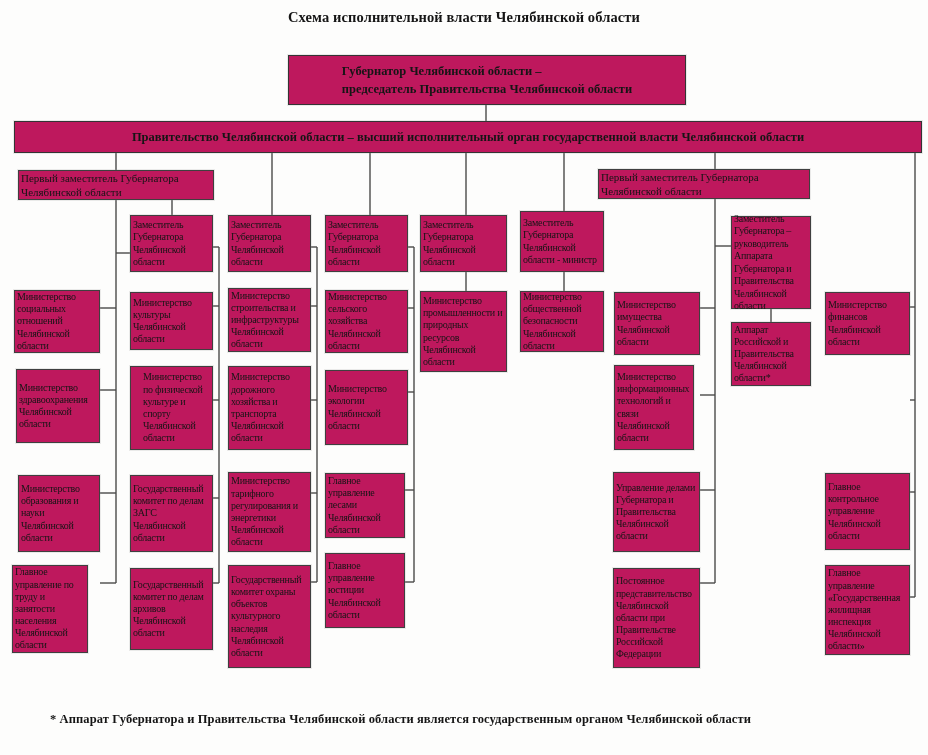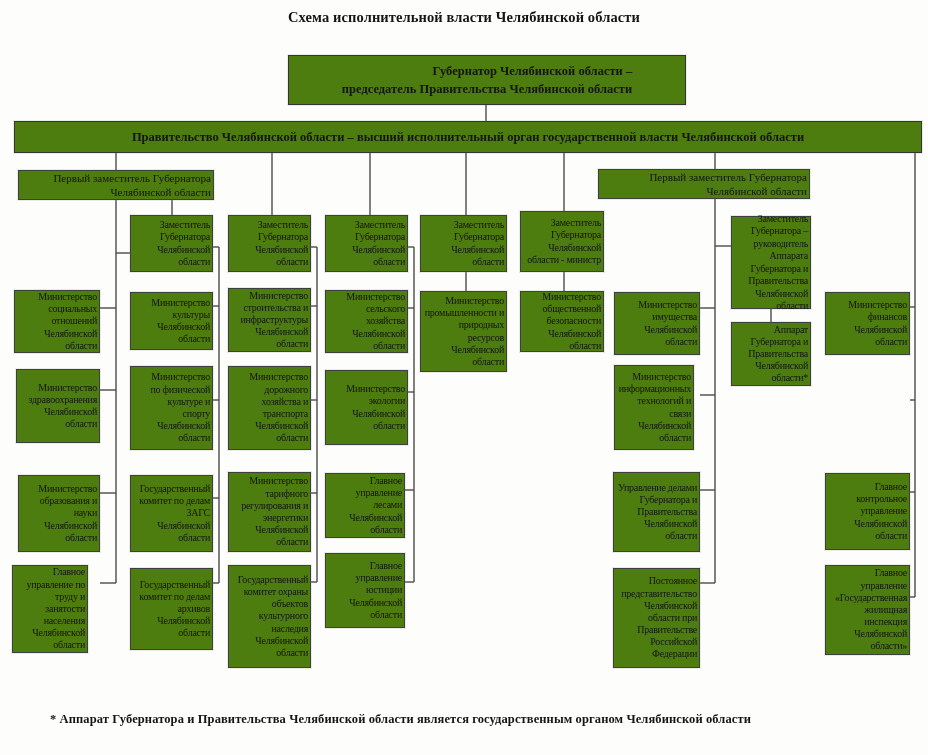--- a/index.html
+++ b/index.html
@@ -7,24 +7,24 @@
     position:relative;width:928px;height:755px;margin:0 auto;
     background:#fdfdfc;overflow:hidden;
     font-family:"Liberation Serif","DejaVu Serif",serif;color:#151515;
     outline:1px solid #b5b5b5;
   }
   #page-title{
     position:absolute;left:0;top:9px;width:100%;text-align:center;
     font-size:14.5px;font-weight:bold;letter-spacing:.1px;
   }
   .box{
-    position:absolute;box-sizing:border-box;background:#4d7c0f;
+    position:absolute;box-sizing:border-box;background:#be185d;
     border:1.3px solid #3f3f3f;
     display:flex;align-items:center;justify-content:center;
-    text-align:right;font-size:10px;line-height:1.22;letter-spacing:-.25px;
+    text-align:left;font-size:10px;line-height:1.22;letter-spacing:-.25px;
     padding:1px 2px;
     box-shadow:0 0 0 1px rgba(150,150,150,.18);
   }
   .box-lg{
     font-size:12.5px;font-weight:bold;letter-spacing:0;line-height:1.45;
     border:1.5px solid #343434;white-space:pre-line;
   }
   .box-md{font-size:11px;letter-spacing:0;line-height:1.3;}
   .box-tall{line-height:1.25;}
   #footnote{
@@ -134,21 +134,21 @@
   <div class="box" style="left:325px;top:553px;width:80px;height:75px;">Главное управление юстиции Челябинской области</div>
 
   <div class="box" style="left:420px;top:291px;width:87px;height:81px;">Министерство промышленности и природных ресурсов Челябинской области</div>
   <div class="box" style="left:520px;top:291px;width:84px;height:61px;">Министерство общественной безопасности Челябинской области</div>
 
   <div class="box" style="left:614px;top:292px;width:86px;height:63px;">Министерство имущества Челябинской области</div>
   <div class="box" style="left:614px;top:365px;width:80px;height:85px;">Министерство информационных технологий и связи Челябинской области</div>
   <div class="box" style="left:613px;top:472px;width:87px;height:80px;">Управление делами Губернатора и Правительства Челябинской области</div>
   <div class="box" style="left:613px;top:568px;width:87px;height:100px;">Постоянное представительство Челябинской области при Правительстве Российской Федерации</div>
 
-  <div class="box" style="left:731px;top:322px;width:80px;height:64px;">Аппарат Губернатора и Правительства Челябинской области*</div>
+  <div class="box" style="left:731px;top:322px;width:80px;height:64px;">Аппарат Российской и Правительства Челябинской области*</div>
 
   <div class="box" style="left:825px;top:292px;width:85px;height:63px;">Министерство финансов Челябинской области</div>
   <div class="box" style="left:825px;top:473px;width:85px;height:77px;">Главное контрольное управление Челябинской области</div>
   <div class="box" style="left:825px;top:565px;width:85px;height:90px;">Главное управление «Государственная жилищная инспекция Челябинской области»</div>
 
   <div id="footnote">* Аппарат Губернатора и Правительства Челябинской области является государственным органом Челябинской области</div>
 
 </div>
 
 </body></html>

